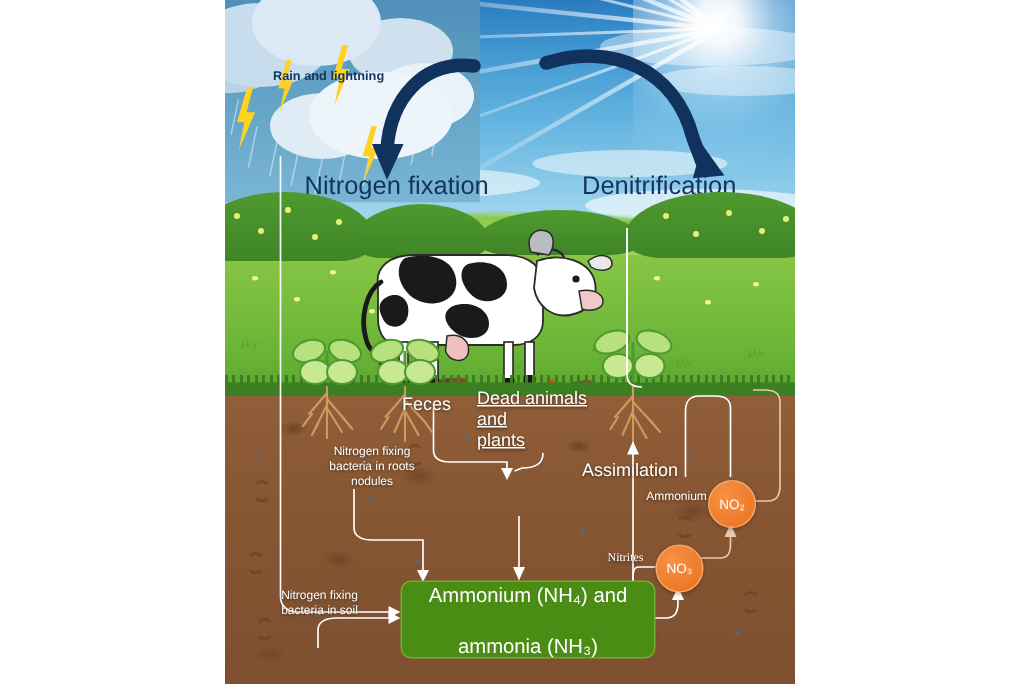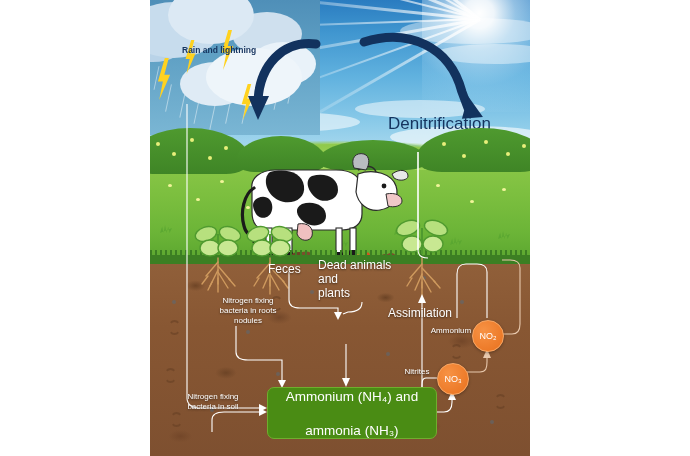--- a/index.html
+++ b/index.html
@@ -163,20 +163,21 @@
 
     <div class="ttl sm" style="left:32px;top:41px;">Rain and lightning</div>
 
     <svg width="380" height="456">
       <path d="M 214,42 C 258,28 300,46 312,92 L 318,108" fill="none" stroke="#12325e" stroke-width="9" stroke-linecap="round"></path>
       <path d="M 166,44 C 132,40 110,66 108,100" fill="none" stroke="#12325e" stroke-width="9" stroke-linecap="round"></path>
       <polygon points="108,120 98,96 119,96" fill="#12325e"></polygon>
       <polygon points="322,118 311,95 332,97" fill="#12325e" transform="rotate(170 321,107)"></polygon>
     </svg>
 
+    <div class="ttl" style="left:53px;top:114px;">Nitrogen fixation</div>
     <div class="ttl" style="left:238px;top:114px;">Denitrification</div>
 
 
     <div class="field">
       <div class="hedge" style="left:-20px;width:120px;"></div>
       <div class="hedge" style="left:86px;width:90px;height:36px;top:-14px;"></div>
       <div class="hedge" style="left:168px;width:110px;height:30px;top:-10px;"></div>
       <div class="hedge" style="left:266px;width:130px;height:44px;top:-22px;"></div>
       <div class="bushdot" style="left:6px;top:-8px;"></div>
         <div class="bushdot" style="left:22px;top:2px;"></div>
@@ -367,26 +368,26 @@
 
       <path class="conn" d="M287,378 L276,378 C272,378 272,382 272,386 L272,406"></path>
     </svg>
 
     <div class="lbl" style="left:52px;top:296px;width:92px;">Nitrogen fixing
 bacteria in roots
 nodules</div>
     <div class="lbl" style="left:18px;top:392px;width:90px;">Nitrogen fixing
 bacteria in soil</div>
     <div class="whitebig" style="left:118px;top:262px;width:48px;">Feces</div>
-    <div class="whitebig" style="left:168px;top:258px;width:88px;">Dead animals
+    <div class="whitebig" style="left:168px;top:258px;width:88px;text-decoration:underline;">Dead animals
 and
 plants</div>
     <div class="whitebig" style="left:238px;top:306px;width:90px;">Assimilation</div>
     <div class="lbl" style="left:276px;top:326px;width:50px;font-size:8px;">Ammonium</div>
-    <div class="lbl" style="left:242px;top:367px;width:50px;font-size:8px;">Nitrites</div>
+    <div class="lbl" style="left:242px;top:367px;width:50px;font-size:8px;font-family:Liberation Serif, serif;">Nitrites</div>
 
     <div class="ocirc no2">
       <span>NO₂</span>
     </div>
     <div class="ocirc no3">
       <span>NO₃</span>
     </div>
 
     <div class="greenbox">
       <span>

